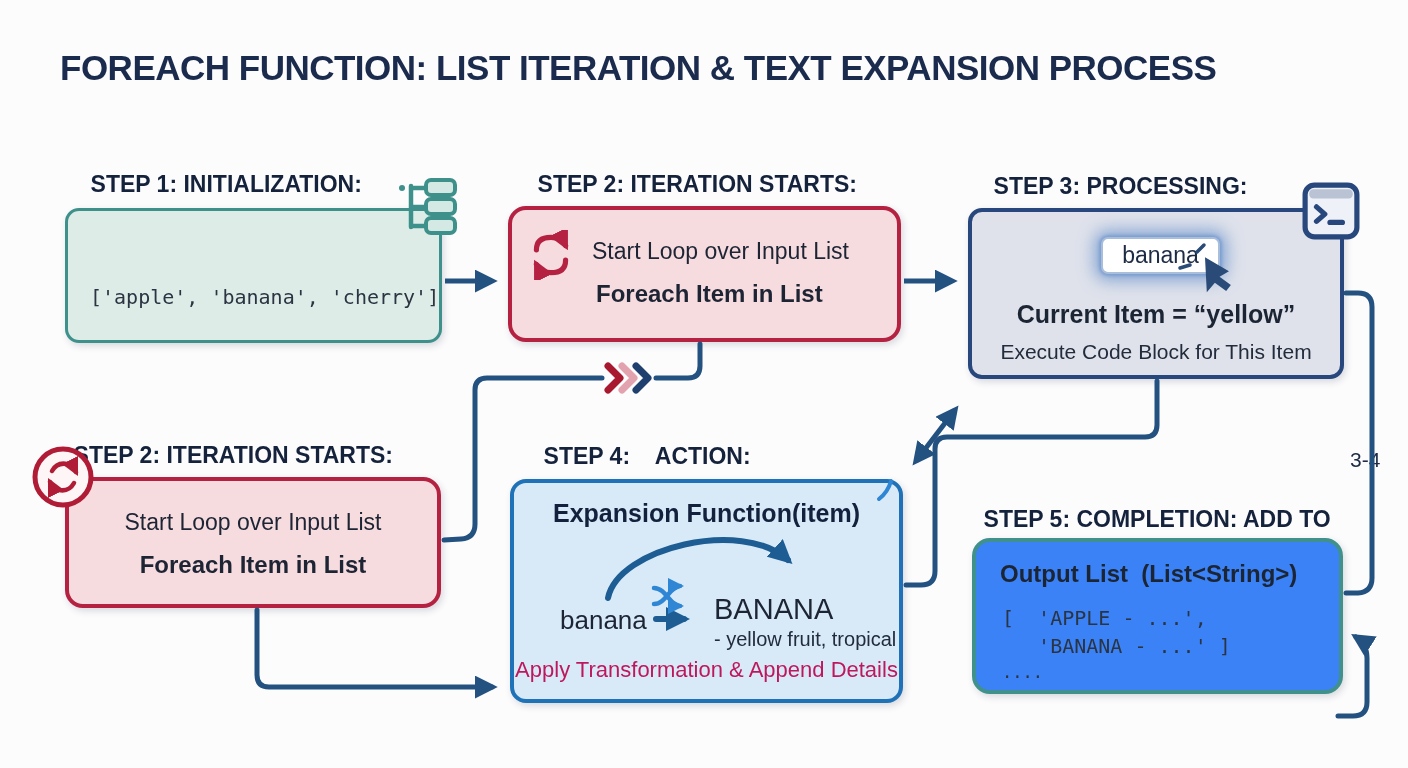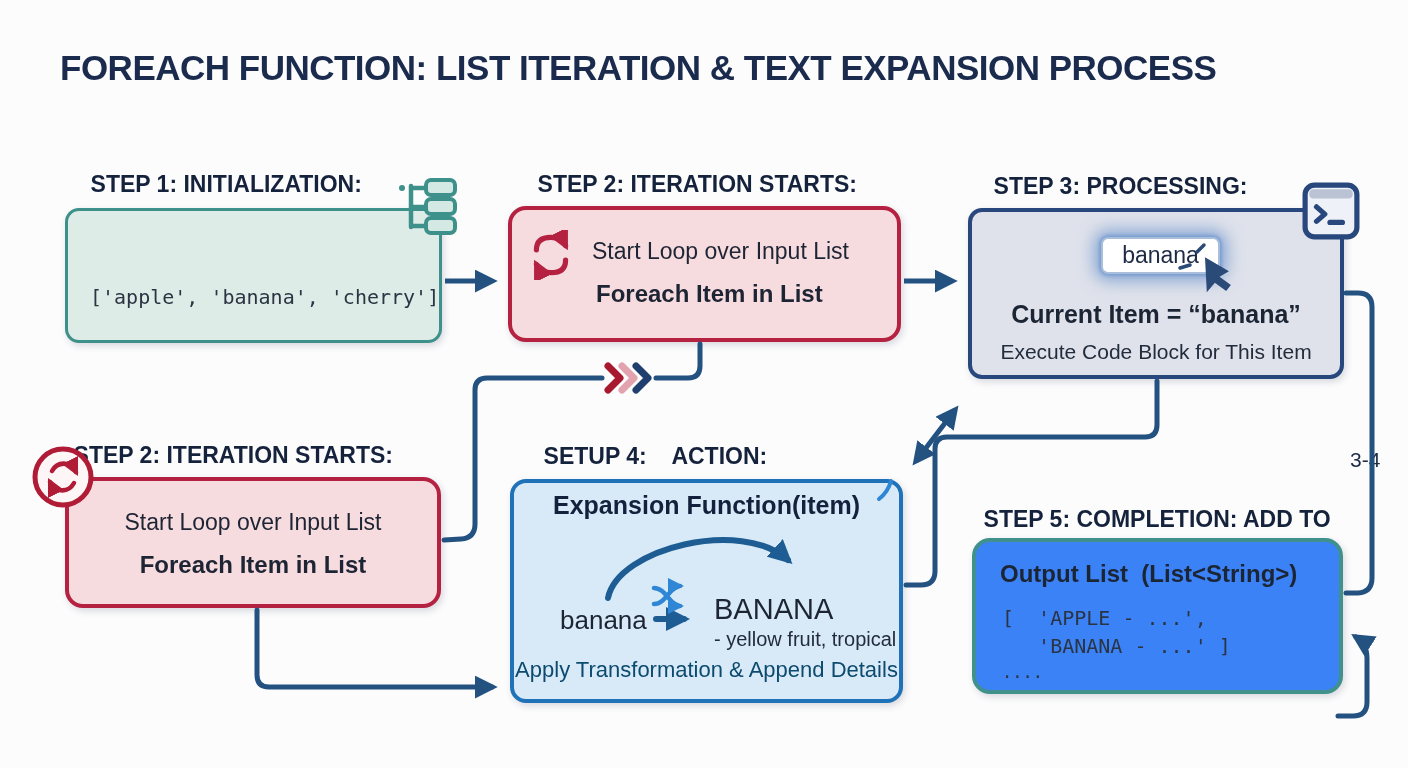--- a/index.html
+++ b/index.html
@@ -52,21 +52,21 @@
   </div>
   <div class="heading" style="left:968px;top:140px;">
     <span>STEP 3: PROCESSING:</span>
     <span class="l2" style="padding-left:40px;">ACCESS CURRENT ITEM</span>
   </div>
   <div class="heading" style="left:48px;top:409px;">
     <span>STEP 2: ITERATION STARTS:</span>
     <span class="l2" style="padding-left:64px;">FOREACH LOOP BEGINS</span>
   </div>
   <div class="heading" style="left:518px;top:410px;">
-    <span>SETUP 4:    ACTION:</span>
+    <span>STEP 4:    ACTION:</span>
     <span class="l2" style="padding-left:27px;">APPLY EXPANSION LOGIC</span>
   </div>
   <div class="heading" style="left:958px;top:473px;">
     <span>STEP 5: COMPLETION: ADD TO</span>
     <span class="l2" style="padding-left:54px;">RESULT LIST &amp; NEXT ITEM</span>
   </div>
 
   <div class="range-label">3-4</div>
 
   <div class="box box1">
@@ -89,21 +89,21 @@
       </defs>
       <path d="M10 19 Q10 7 24 7 Q34 7 38 15" stroke="#b52140" stroke-width="5" fill="none" stroke-linecap="round" marker-end="url(#ahc1)"></path>
       <path d="M38 29 Q38 41 24 41 Q14 41 10 33" stroke="#b52140" stroke-width="5" fill="none" stroke-linecap="round" marker-end="url(#ahc1)"></path>
     </svg>
     <div class="btxt" style="left:80px;top:28px;font-size:23px;">Start Loop over Input List</div>
     <div class="btxt" style="left:84px;top:70px;font-size:24px;font-weight:800;">Foreach Item in List</div>
   </div>
 
   <div class="box box3">
     <div class="chip">banana</div>
-    <div class="btxt ctr" style="top:88px;font-size:25px;font-weight:800;color:#1c2534;">Current Item = “banana”</div>
+    <div class="btxt ctr" style="top:88px;font-size:25px;font-weight:800;color:#1c2534;">Current Item = “yellow”</div>
     <div class="btxt ctr" style="top:128px;font-size:21px;color:#222c3c;">Execute Code Block for This Item</div>
   </div>
   <svg class="icon" style="left:1302px;top:182px;" width="58" height="58" viewBox="0 0 56 56">
     <rect x="3" y="3" width="50" height="50" rx="9" fill="#eef1f7" stroke="#27477d" stroke-width="5"></rect>
     <rect x="7" y="7" width="42" height="9" rx="4" fill="#b9c3d3"></rect>
     <path d="M14 24 L22 31 L14 38" stroke="#27477d" stroke-width="5" fill="none" stroke-linecap="round" stroke-linejoin="round"></path>
     <path d="M27 39 H39" stroke="#27477d" stroke-width="5" stroke-linecap="round"></path>
   </svg>
   <svg class="icon" style="left:1198px;top:254px;" width="46" height="46" viewBox="0 0 46 46">
     <g transform="rotate(8 10 6)">
@@ -120,25 +120,25 @@
       <marker id="ahc2" markerWidth="4" markerHeight="4" viewBox="0 0 10 10" refX="7.5" refY="5" orient="auto">
           <path d="M0 0 L10 5 L0 10 Z" fill="#b01c35"></path>
         </marker>
     </defs>
     <circle cx="33" cy="33" r="28" fill="#fdf5f6" stroke="#b01c35" stroke-width="5"></circle>
     <path d="M22 27 Q27 18 37 20 Q43 22 46 28" stroke="#b01c35" stroke-width="4.5" fill="none" stroke-linecap="round" marker-end="url(#ahc2)"></path>
     <path d="M44 39 Q39 48 29 46 Q23 44 20 38" stroke="#b01c35" stroke-width="4.5" fill="none" stroke-linecap="round" marker-end="url(#ahc2)"></path>
   </svg>
 
   <div class="box box4">
-    <div class="btxt ctr" style="top:8px;font-size:25px;font-weight:800;color:#14213c;">Expansion Function(item)</div>
+    <div class="btxt ctr" style="top:16px;font-size:25px;font-weight:800;color:#14213c;">Expansion Function(item)</div>
     <div class="btxt" style="left:46px;top:122px;font-size:26px;color:#1d2433;">banana</div>
     <div class="btxt" style="left:200px;top:110px;font-size:29px;font-weight:500;color:#1d2433;">BANANA</div>
     <div class="btxt" style="left:200px;top:145px;font-size:20px;color:#222c3c;">- yellow fruit, tropical</div>
-    <div class="btxt ctr" style="top:174px;font-size:22px;color:#0c4a6e;">Apply Transformation &amp; Append Details</div>
+    <div class="btxt ctr" style="top:174px;font-size:22px;color:#be185d;">Apply Transformation &amp; Append Details</div>
   </div>
 
   <div class="box box5">
     <div class="btxt b-title" style="left:24px;top:18px;">Output List  (List&lt;String&gt;)</div>
     <div class="btxt mono" style="left:26px;top:56px;">[  'APPLE - ...',</div>
     <div class="btxt mono" style="left:26px;top:84px;">   'BANANA - ...' ]</div>
     <div class="btxt mono" style="left:26px;top:112px;font-size:17px;">....</div>
   </div>
 
   <svg class="svglayer" width="1408" height="768" viewBox="0 0 1408 768">

